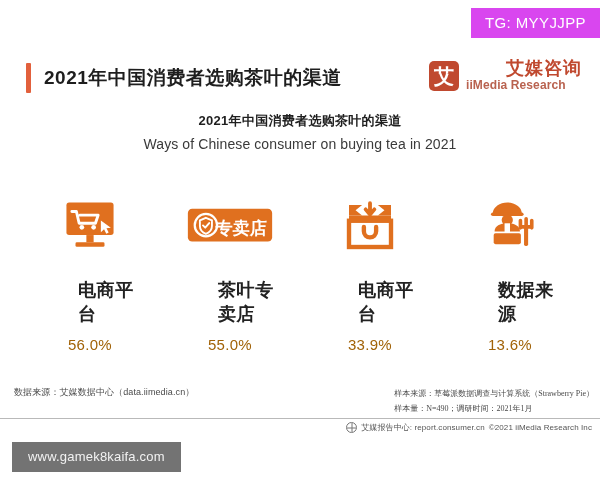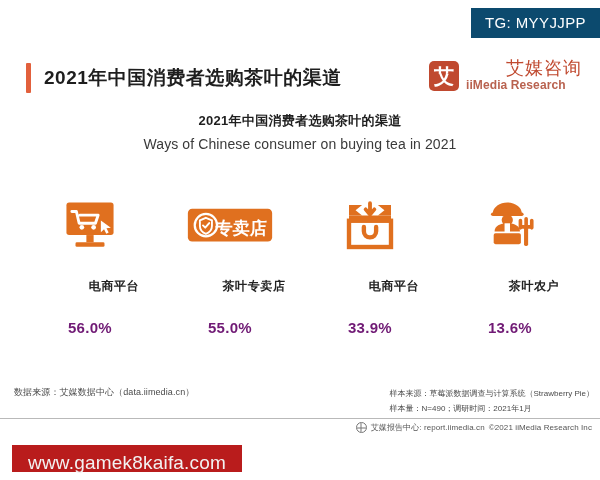--- a/index.html
+++ b/index.html
@@ -14,37 +14,37 @@
     overflow: hidden;
     font-family: "Liberation Sans", "DejaVu Sans", sans-serif;
     color: #222222;
   }
 
   
   .tg-badge {
     position: absolute;
     top: 8px;
     right: 0px;
-    background: #0c4a6e;
+    background: #d946ef;
     color: #ffffff;
     font-size: 15px;
     letter-spacing: 0.4px;
     padding: 7px 14px 8px 14px;
     line-height: 1;
     z-index: 50;
   }
   .site-badge {
     position: absolute;
     left: 12px;
     bottom: 8px;
-    background: #b91c1c;
+    background: #737373;
     color: #f2f2f2;
-    font-size: 19px;
+    font-size: 13px;
     letter-spacing: 0.2px;
-    padding: 8px 16px 0 16px;
+    padding: 8px 16px 9px 16px;
     line-height: 1;
     z-index: 50;
   }
 
   
   .header {
     position: absolute;
     top: 55px;
     left: 0;
     right: 0;
@@ -92,21 +92,21 @@
     display: flex;
     align-items: center;
     justify-content: center;
     font-family: "DejaVu Sans", sans-serif;
     line-height: 1;
   }
   .logo-text { margin-left: 7px; }
   .logo-cn {
     color: #c0492f;
     font-size: 18px;
-    font-weight: 400;
+    font-weight: 700;
     letter-spacing: 1px;
     line-height: 1.05;
     margin-left: 40px;
   }
   .logo-en {
     color: #b9624f;
     font-size: 12px;
     font-weight: 700;
     letter-spacing: 0.1px;
     line-height: 1.1;
@@ -151,51 +151,52 @@
     align-items: center;
   }
   .icon-box {
     height: 72px;
     display: flex;
     align-items: center;
     justify-content: center;
   }
   .item-label {
     margin-top: 16px;
-    font-size: 12px;
+    font-size: 18px;
     font-weight: 700;
     color: #222222;
     letter-spacing: 0.6px;
     margin-left: 48px;
   }
   .item-value {
-    margin-top: 24px;
+    margin-top: 10px;
     font-size: 15px;
-    font-weight: 700;
-    color: #701a75;
+    font-weight: 400;
+    color: #a16207;
     letter-spacing: 0.3px;
   }
 
   
   .footer-left {
     position: absolute;
     left: 14px;
     top: 386px;
     font-size: 9px;
     color: #4a4a4a;
     letter-spacing: 0.1px;
   }
   .footer-right {
     position: absolute;
     right: 6px;
     top: 386px;
     text-align: left;
     font-size: 8px;
     color: #4a4a4a;
     line-height: 1.9;
+    font-family: Liberation Serif, serif;
   }
   .footer-rule {
     position: absolute;
     left: 0;
     right: 0;
     top: 418px;
     height: 1px;
     background: #b9b9b9;
   }
   .footer-copy {
@@ -314,29 +315,29 @@
         <rect x="11" y="17" width="36" height="4" rx="2" fill="#e0701f"></rect>
         <circle cx="29" cy="25.5" r="6.2" fill="#e0701f"></circle>
         <path d="M15 38 c0 -6 6 -9 14 -9 s14 3 14 9 Z" fill="#e0701f"></path>
         <rect x="26" y="29" width="6" height="10" fill="#ffffff"></rect>
         <rect x="14" y="40" width="30" height="12" rx="2" fill="#e0701f"></rect>
         <rect x="47.5" y="32" width="4.5" height="22" rx="1.8" fill="#e0701f"></rect>
         <path d="M43.5 26 v8 M49.8 24 v10 M56 26 v8" stroke="#e0701f" stroke-width="4" stroke-linecap="round"></path>
         <rect x="43" y="31" width="13" height="4" rx="1.6" fill="#e0701f"></rect>
       </svg>
     </div>
-    <div class="item-label">茶叶农户</div>
+    <div class="item-label">数据来源</div>
     <div class="item-value">13.6%</div>
   </div>
 
 </div>
 
 <div class="footer-right">
   <div>样本来源：草莓派数据调查与计算系统（Strawberry Pie）</div>
   <div>样本量：N=490；调研时间：2021年1月</div>
 </div>
 <div class="footer-left">数据来源：艾媒数据中心（data.iimedia.cn）</div>
 <div class="footer-rule"></div>
 <div class="footer-copy">
   <span class="globe"></span>
-  <span>艾媒报告中心: report.iimedia.cn</span>
+  <span>艾媒报告中心: report.consumer.cn</span>
   <span>©2021  iiMedia Research  Inc</span>
 </div>
 
 </body></html>

